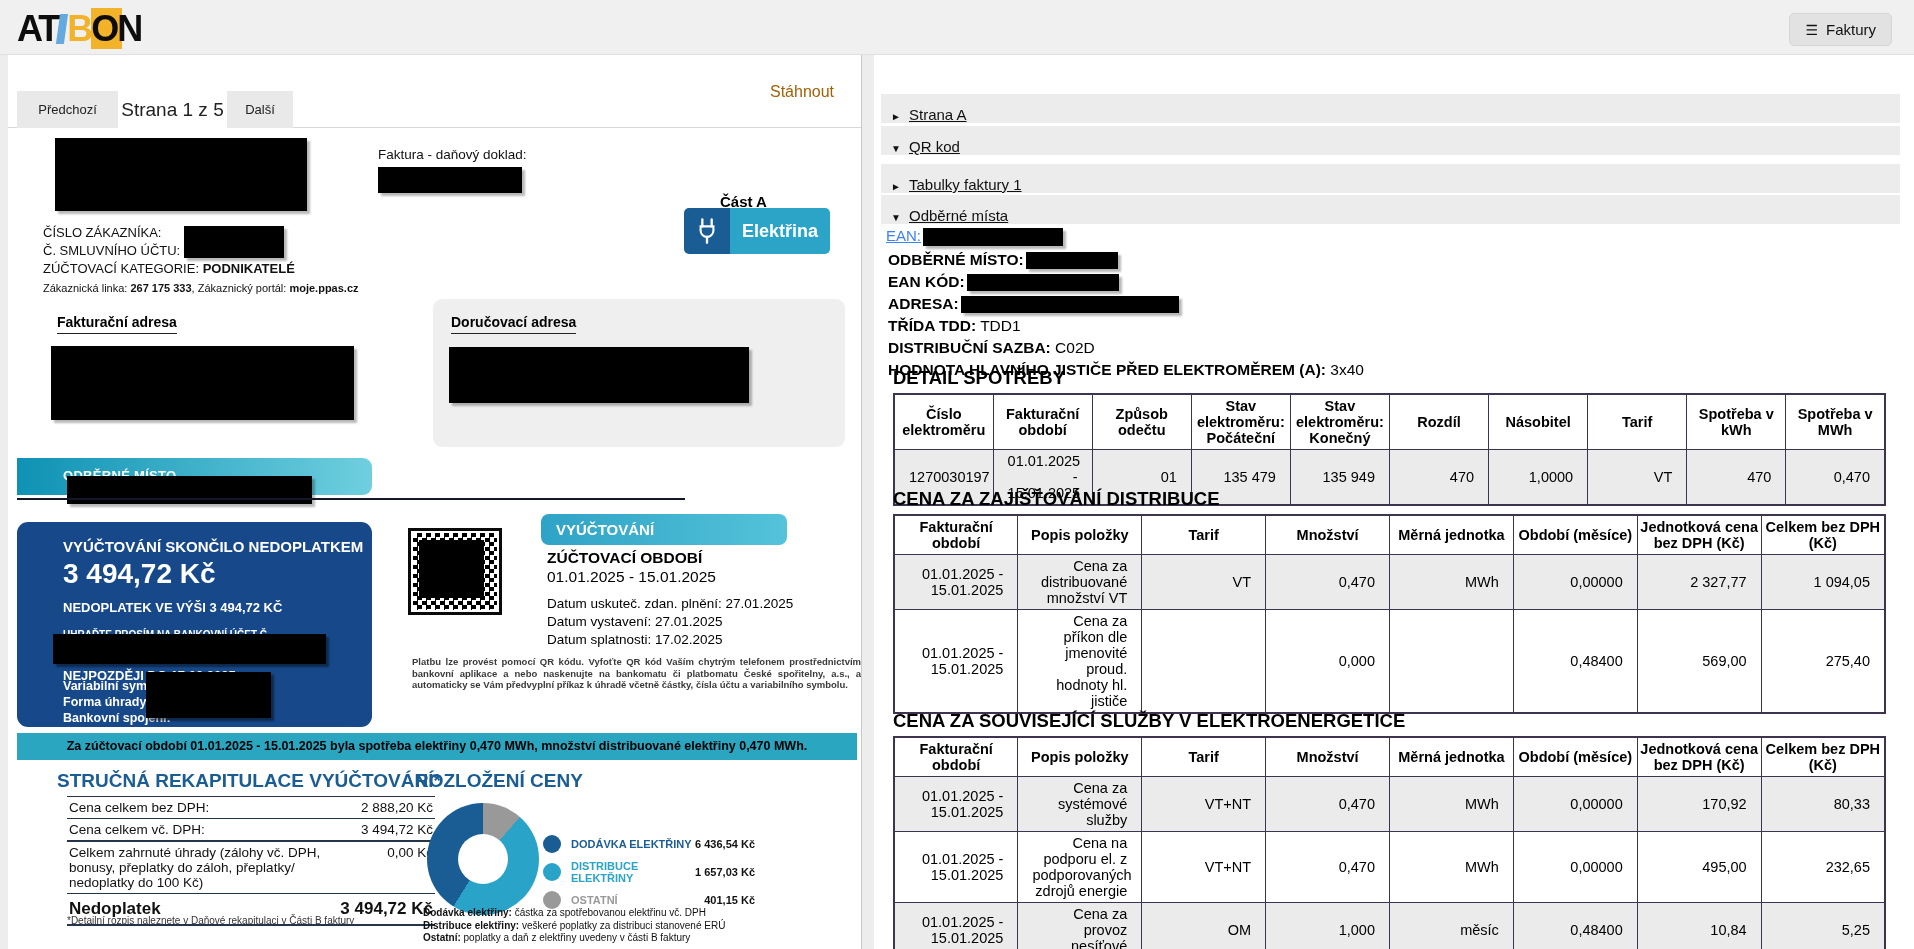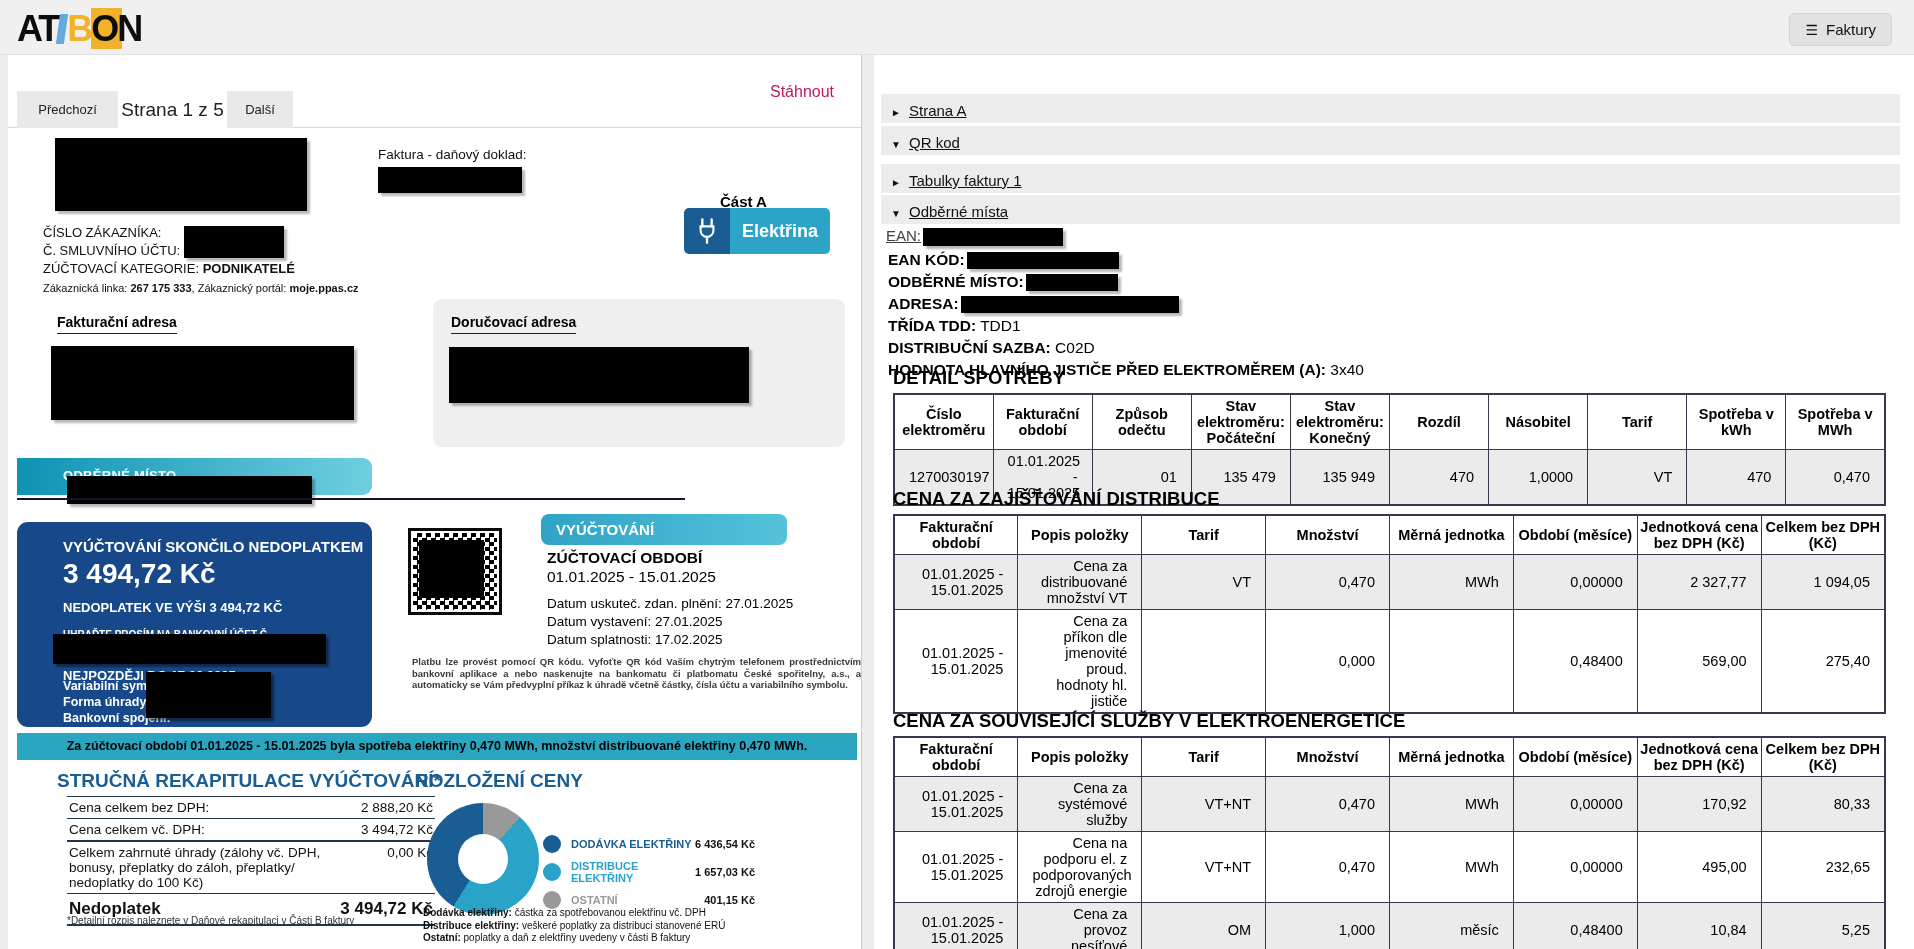--- a/index.html
+++ b/index.html
@@ -26,21 +26,21 @@
   .right-pane { position:absolute; left:874px; top:55px; width:1040px; height:894px;
     background:#fff; overflow:hidden; }
   .abs { position:absolute; }
 
   
   .tabbar-line { position:absolute; left:0; top:72px; width:854px; height:1px; background:#d8d8d8; }
   .tab { position:absolute; top:36px; height:37px; display:flex; align-items:center;
     justify-content:center; cursor:pointer; color:#222; }
   .tab.grey { background:#e9e9e9; font-size:13px; }
   .tab.page { background:#fff; font-size:19px; }
-  .download { position:absolute; left:762px; top:28px; font-size:16px; color:#be185d; cursor:pointer; }
+  .download { position:absolute; left:762px; top:28px; font-size:16px; color:#a16207; cursor:pointer; }
 
   
   .redact { background:#000; box-shadow:3px 3px 2px rgba(0,0,0,.28); }
 
   
   .lbl-doc { left:370px; top:92px; font-size:13.5px; color:#111; }
   .part-a  { left:712px; top:104px; font-size:15px; font-weight:bold;margin-top:34px; }
 
   .badge { left:676px; top:153px; height:46px; display:flex; }
   .badge-icon { width:46px; height:46px; background:#1a5c94; border-radius:5px 0 0 5px;
@@ -107,26 +107,26 @@
   .donut { left:419px; top:748px; width:112px; height:112px; border-radius:50%; }
   .donut::after { content:""; position:absolute; inset:31px; background:#fff; border-radius:50%; }
   .legend-row { left:535px; width:212px; height:20px; display:flex; align-items:center; }
   .legend-swatch { width:18px; height:18px; border-radius:50%; margin-right:10px; flex:none; }
   .legend-label { font-size:11px; font-weight:bold; flex:1; }
   .legend-val { font-size:11px; font-weight:bold; color:#111; white-space:nowrap; }
   .pb-foot { left:415px; top:852px; font-size:10px; line-height:12.5px; color:#111; }
 
   
   .section-bar { position:absolute; left:7px; width:1019px; height:29px; background:#ececec;
-    font-size:15px; line-height:34px; padding-left:10px; color:#111; cursor:pointer; }
+    font-size:15px; line-height:42px; padding-left:10px; color:#111; cursor:pointer; }
   .section-bar .arrow { display:inline-block; width:18px; font-size:10px; }
   .section-bar .s-label { text-decoration:underline; }
 
   .ean-line { left:12px; top:172px; font-size:15px; }
-  .ean-link { color:#404040; text-decoration:underline; cursor:pointer;text-align:right; }
+  .ean-link { color:#3b82f6; text-decoration:underline; cursor:pointer;text-align:right; }
   .inline-redact { display:inline-block; vertical-align:middle; margin-left:2px; }
 
   .op-details { left:14px; top:194px; font-size:15.5px; line-height:22px; color:#000; }
   .op-details .lab { font-weight:bold; }
 
   .tbl-title { font-size:18.5px; font-weight:bold; color:#000; }
   table.dt { border-collapse:collapse; table-layout:fixed; width:993px;
     font-size:14.5px; color:#000; background:#fff; }
   table.dt th, table.dt td { border:1.5px solid #3d3450; }
   table.dt { border:2px solid #3d3450; }
@@ -264,22 +264,22 @@
   <div class="section-bar" style="top:39px;"><span class="arrow">►</span><span class="s-label">Strana A</span></div>
   <div class="section-bar" style="top:71px;"><span class="arrow">▼</span><span class="s-label">QR kod</span></div>
   <div class="section-bar" style="top:109px;"><span class="arrow">►</span><span class="s-label">Tabulky faktury 1</span></div>
   <div class="section-bar" style="top:140px;"><span class="arrow">▼</span><span class="s-label">Odběrné místa</span></div>
 
   <div class="abs ean-line">
     <span class="ean-link">EAN:</span><span class="inline-redact redact" style="width:140px;height:18px;"></span>
   </div>
 
   <div class="abs op-details">
+    <div><span class="lab">ODBĚRNÉ MÍSTO:</span><span class="inline-redact redact" style="width:92px;height:17px;"></span></div>
     <div><span class="lab">EAN KÓD:</span><span class="inline-redact redact" style="width:152px;height:17px;"></span></div>
-    <div><span class="lab">ODBĚRNÉ MÍSTO:</span><span class="inline-redact redact" style="width:92px;height:17px;"></span></div>
     <div><span class="lab">ADRESA:</span><span class="inline-redact redact" style="width:218px;height:17px;"></span></div>
     <div><span class="lab">TŘÍDA TDD:</span> <span>TDD1</span></div>
     <div><span class="lab">DISTRIBUČNÍ SAZBA:</span> <span>C02D</span></div>
     <div><span class="lab">HODNOTA HLAVNÍHO JISTIČE PŘED ELEKTROMĚREM (A):</span> <span>3x40</span></div>
   </div>
 
   <div class="abs tbl-title" style="left:19px;top:312px;">DETAIL SPOTŘEBY</div>
   <table class="dt abs" style="left:19px;top:338px;">
       <thead>
         <tr>

